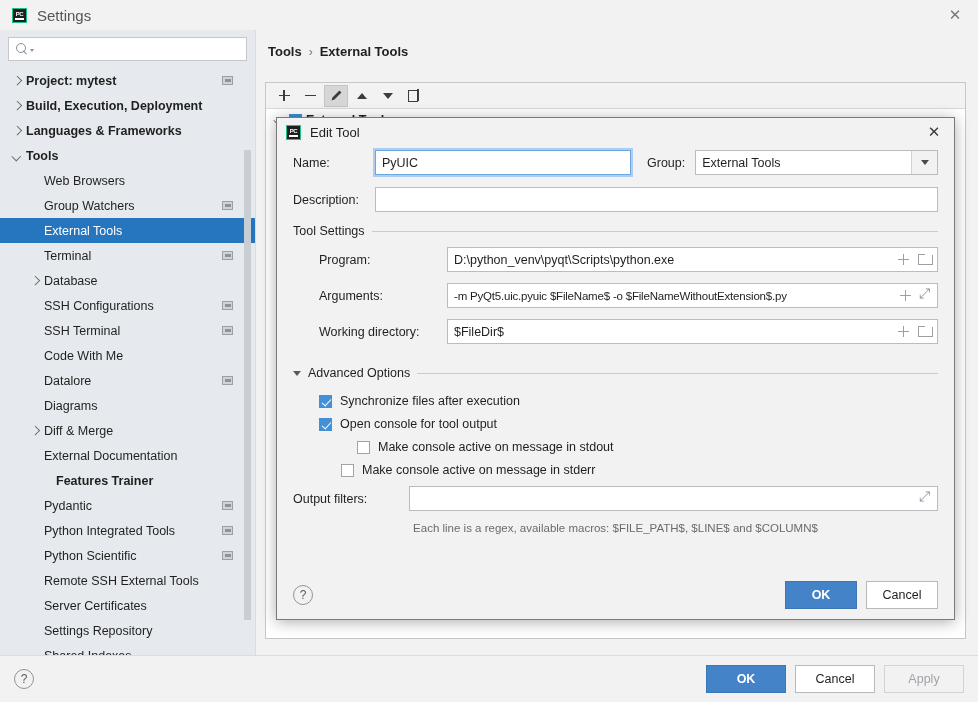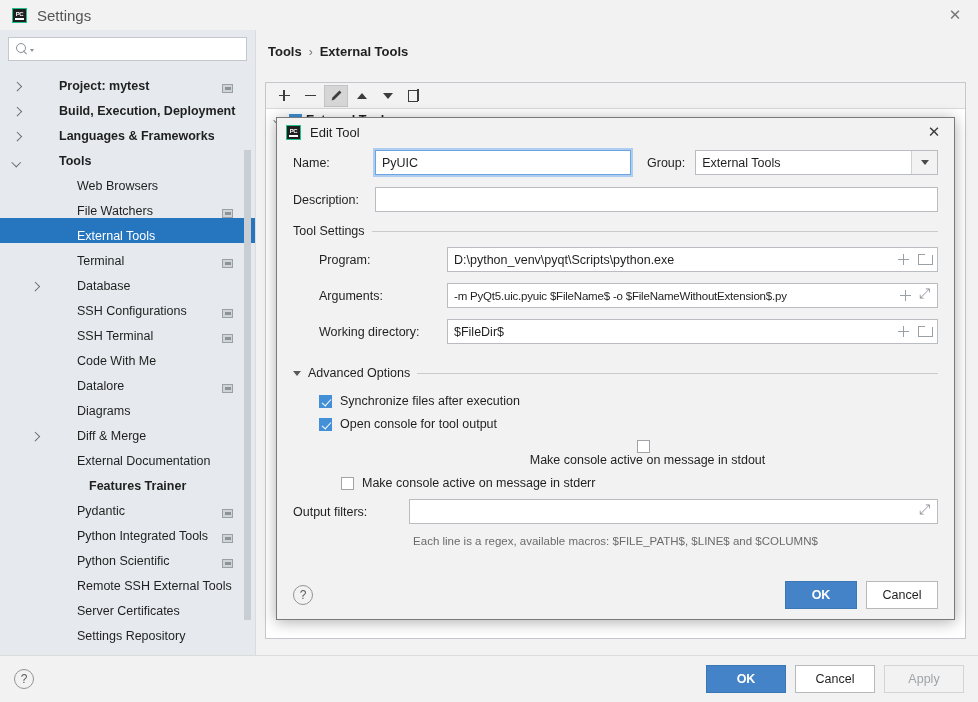--- a/index.html
+++ b/index.html
@@ -73,24 +73,23 @@
     margin-left:1px; margin-top:3px;
   }
   .search-input{
     border:0; outline:0; background:transparent; flex:1;
     font-family:"Liberation Sans", sans-serif; font-size:12.5px;
     padding-left:5px; color:#1f1f1f;
   }
 
   .tree { padding-top:2px; position:relative; }
   .tree-row{
-    height:25px; display:flex; align-items:flex-end;
+    height:25px; display:flex; align-items:center;
     padding-right:8px; position:relative; cursor:default;
     white-space:nowrap;
-    gap:33px;
   }
   .tree-row.selected{ background:#2675bf; }
   .tree-row.selected .tree-label{ color:#fff; }
   .tree-row.top .tree-label{ font-weight:bold; }
   .arrow{
     width:13px; height:13px; flex:none; position:relative; margin-right:3px;
   }
   .arrow.right::before{
     content:""; position:absolute; left:4px; top:2.5px;
     width:5.5px; height:5.5px;
@@ -357,21 +356,21 @@
         <div class="tree-row top" style="padding-left: 10px;">
           <span class="arrow down"></span>
           <span class="tree-label">Tools</span>
         </div>
         <div class="tree-row" style="padding-left: 28px;">
           <span class="arrow"></span>
           <span class="tree-label">Web Browsers</span>
         </div>
         <div class="tree-row" style="padding-left: 28px;">
           <span class="arrow"></span>
-          <span class="tree-label">File Watchers</span>
+          <span class="tree-label">Group Watchers</span>
           <span class="mod-badge"></span>
         </div>
         <div class="tree-row selected" style="padding-left: 28px;">
           <span class="arrow"></span>
           <span class="tree-label">External Tools</span>
         </div>
         <div class="tree-row" style="padding-left: 28px;">
           <span class="arrow"></span>
           <span class="tree-label">Terminal</span>
           <span class="mod-badge"></span>
@@ -574,21 +573,21 @@
 
       <div id="advanced-checkboxes" style="padding-left:26px;margin-top:14px;">
           <div class="cbrow" style="margin-left: 0px;">
             <span class="cbox checked"></span>
             <span class="cb-label">Synchronize files after execution</span>
           </div>
           <div class="cbrow" style="margin-left: 0px;">
             <span class="cbox checked"></span>
             <span class="cb-label">Open console for tool output</span>
           </div>
-          <div class="cbrow" style="margin-left: 38px; flex-direction: column;">
+          <div class="cbrow" style="margin-left: 38px;">
             <span class="cbox"></span>
             <span class="cb-label">Make console active on message in stdout</span>
           </div>
           <div class="cbrow" style="margin-left: 22px;">
             <span class="cbox"></span>
             <span class="cb-label">Make console active on message in stderr</span>
           </div>
         </div>
 
       <div class="srow" style="padding-left:0;">

